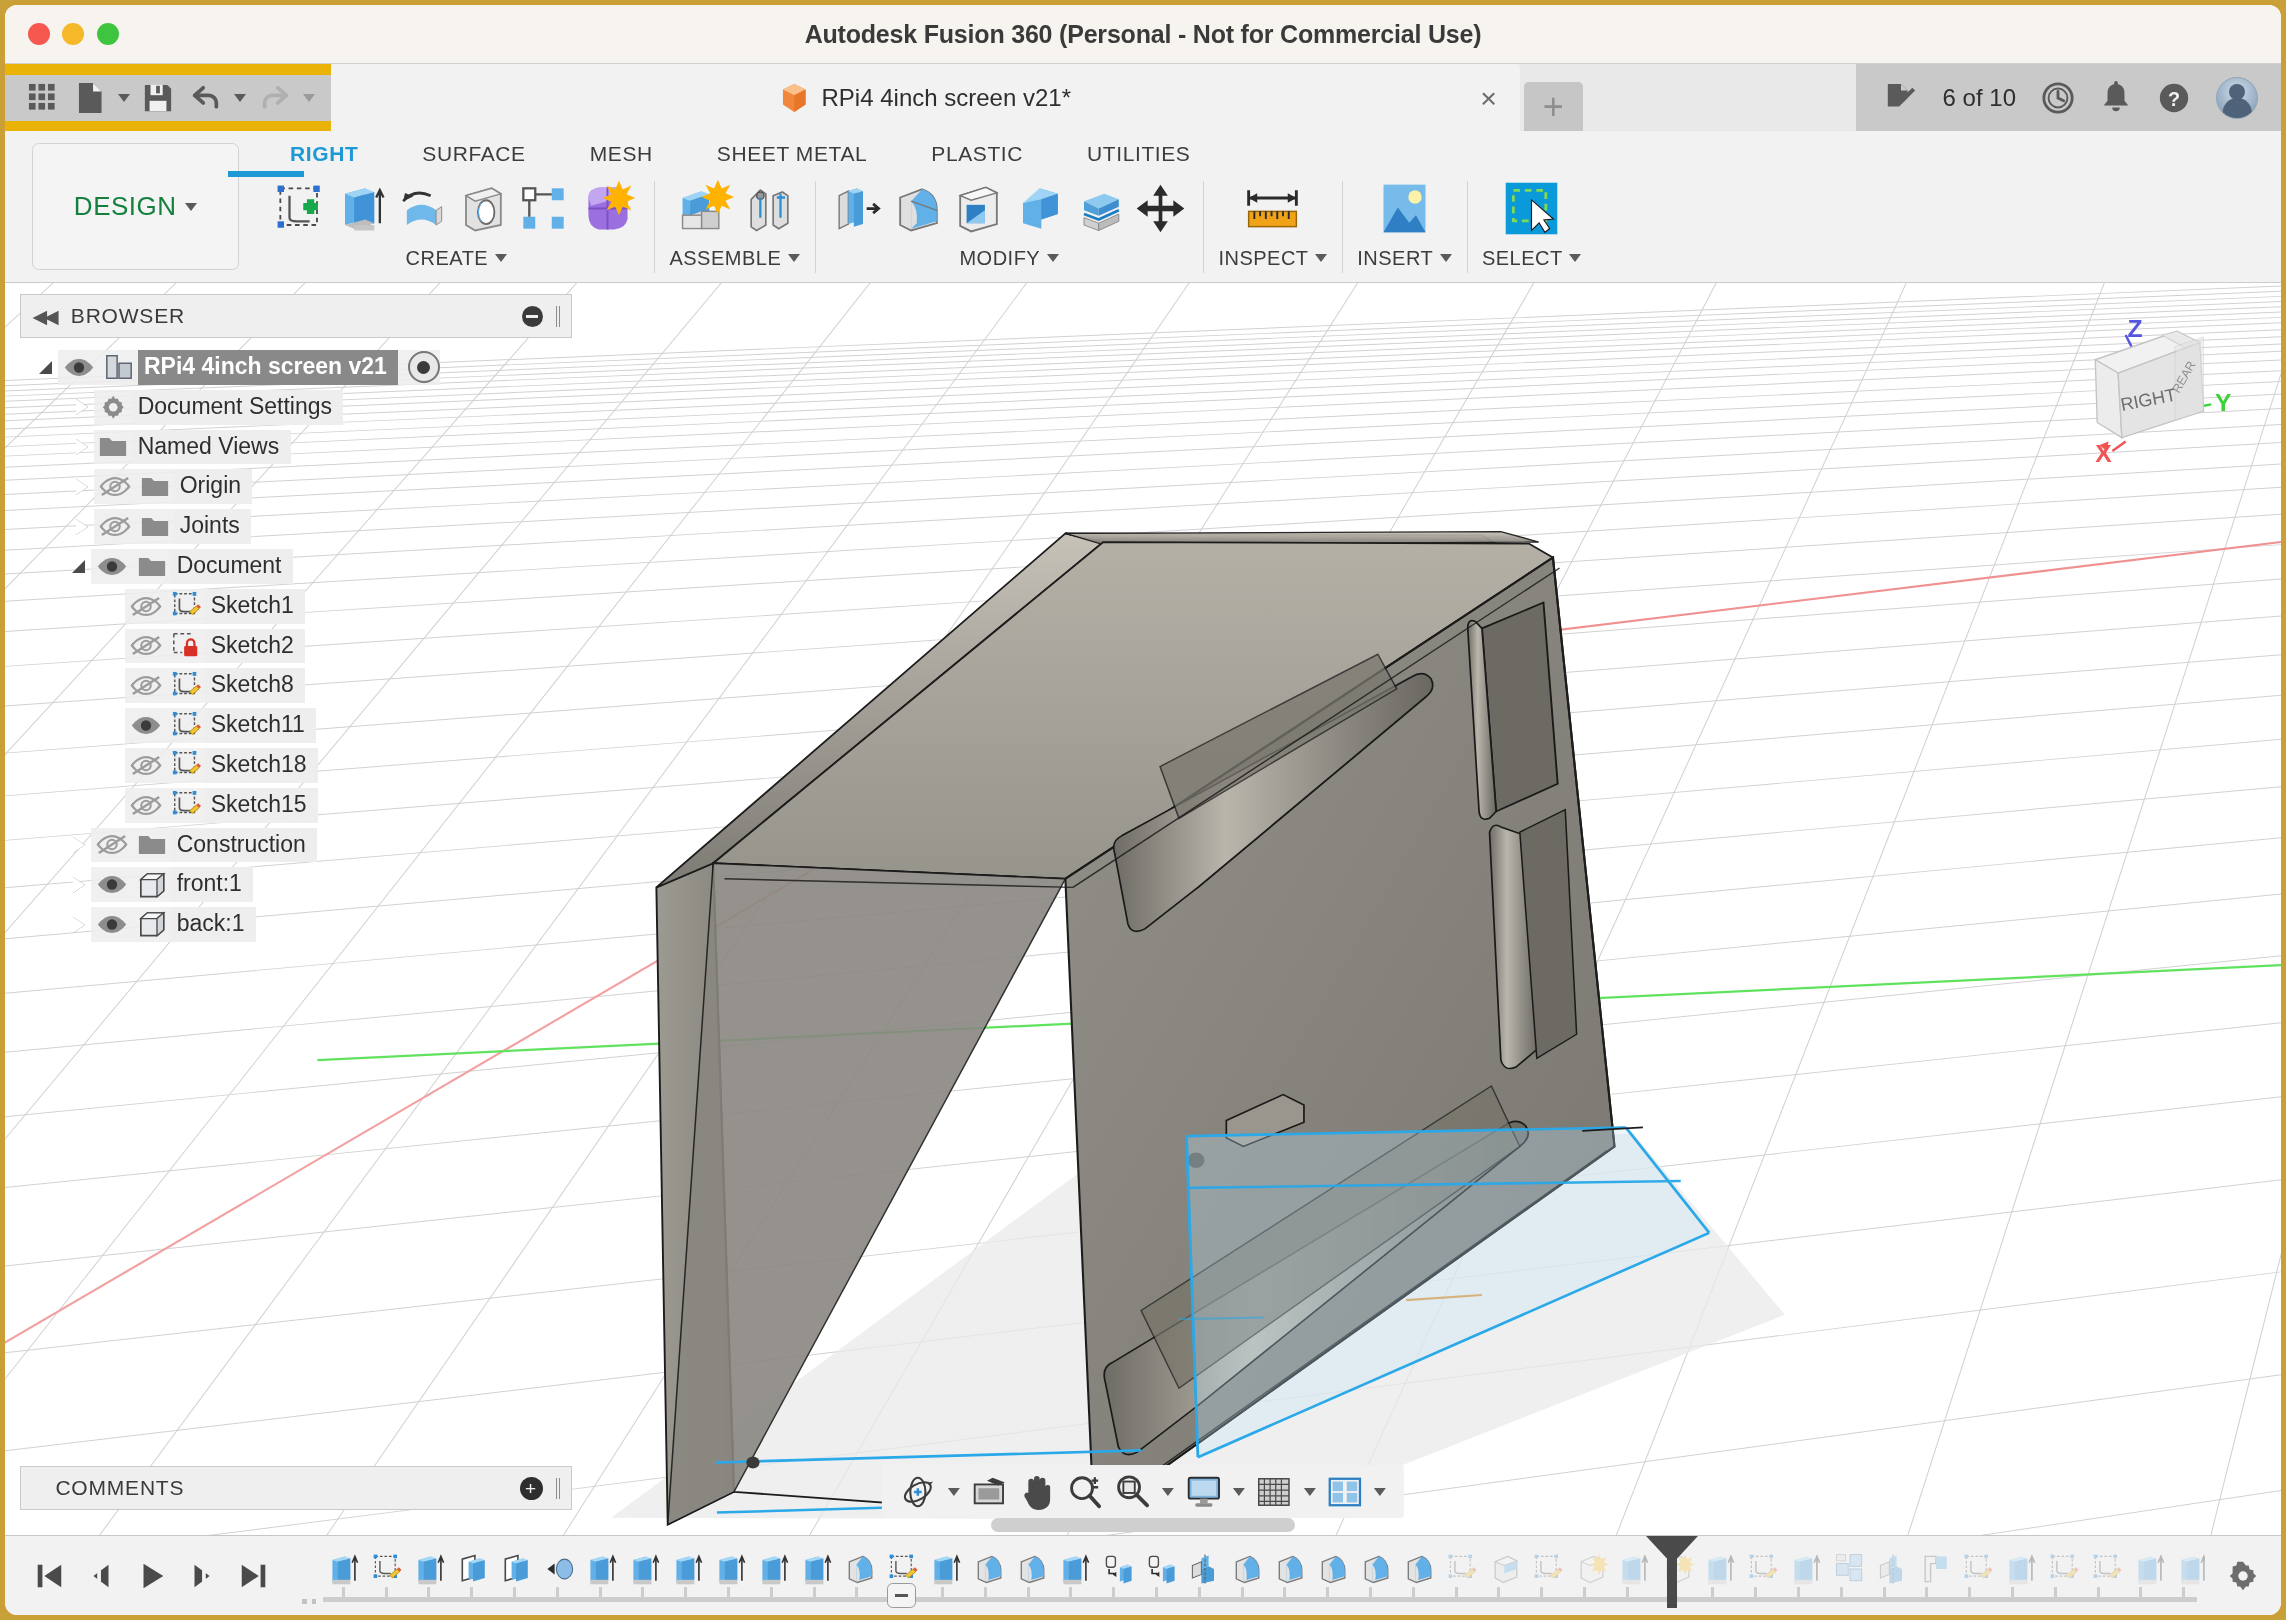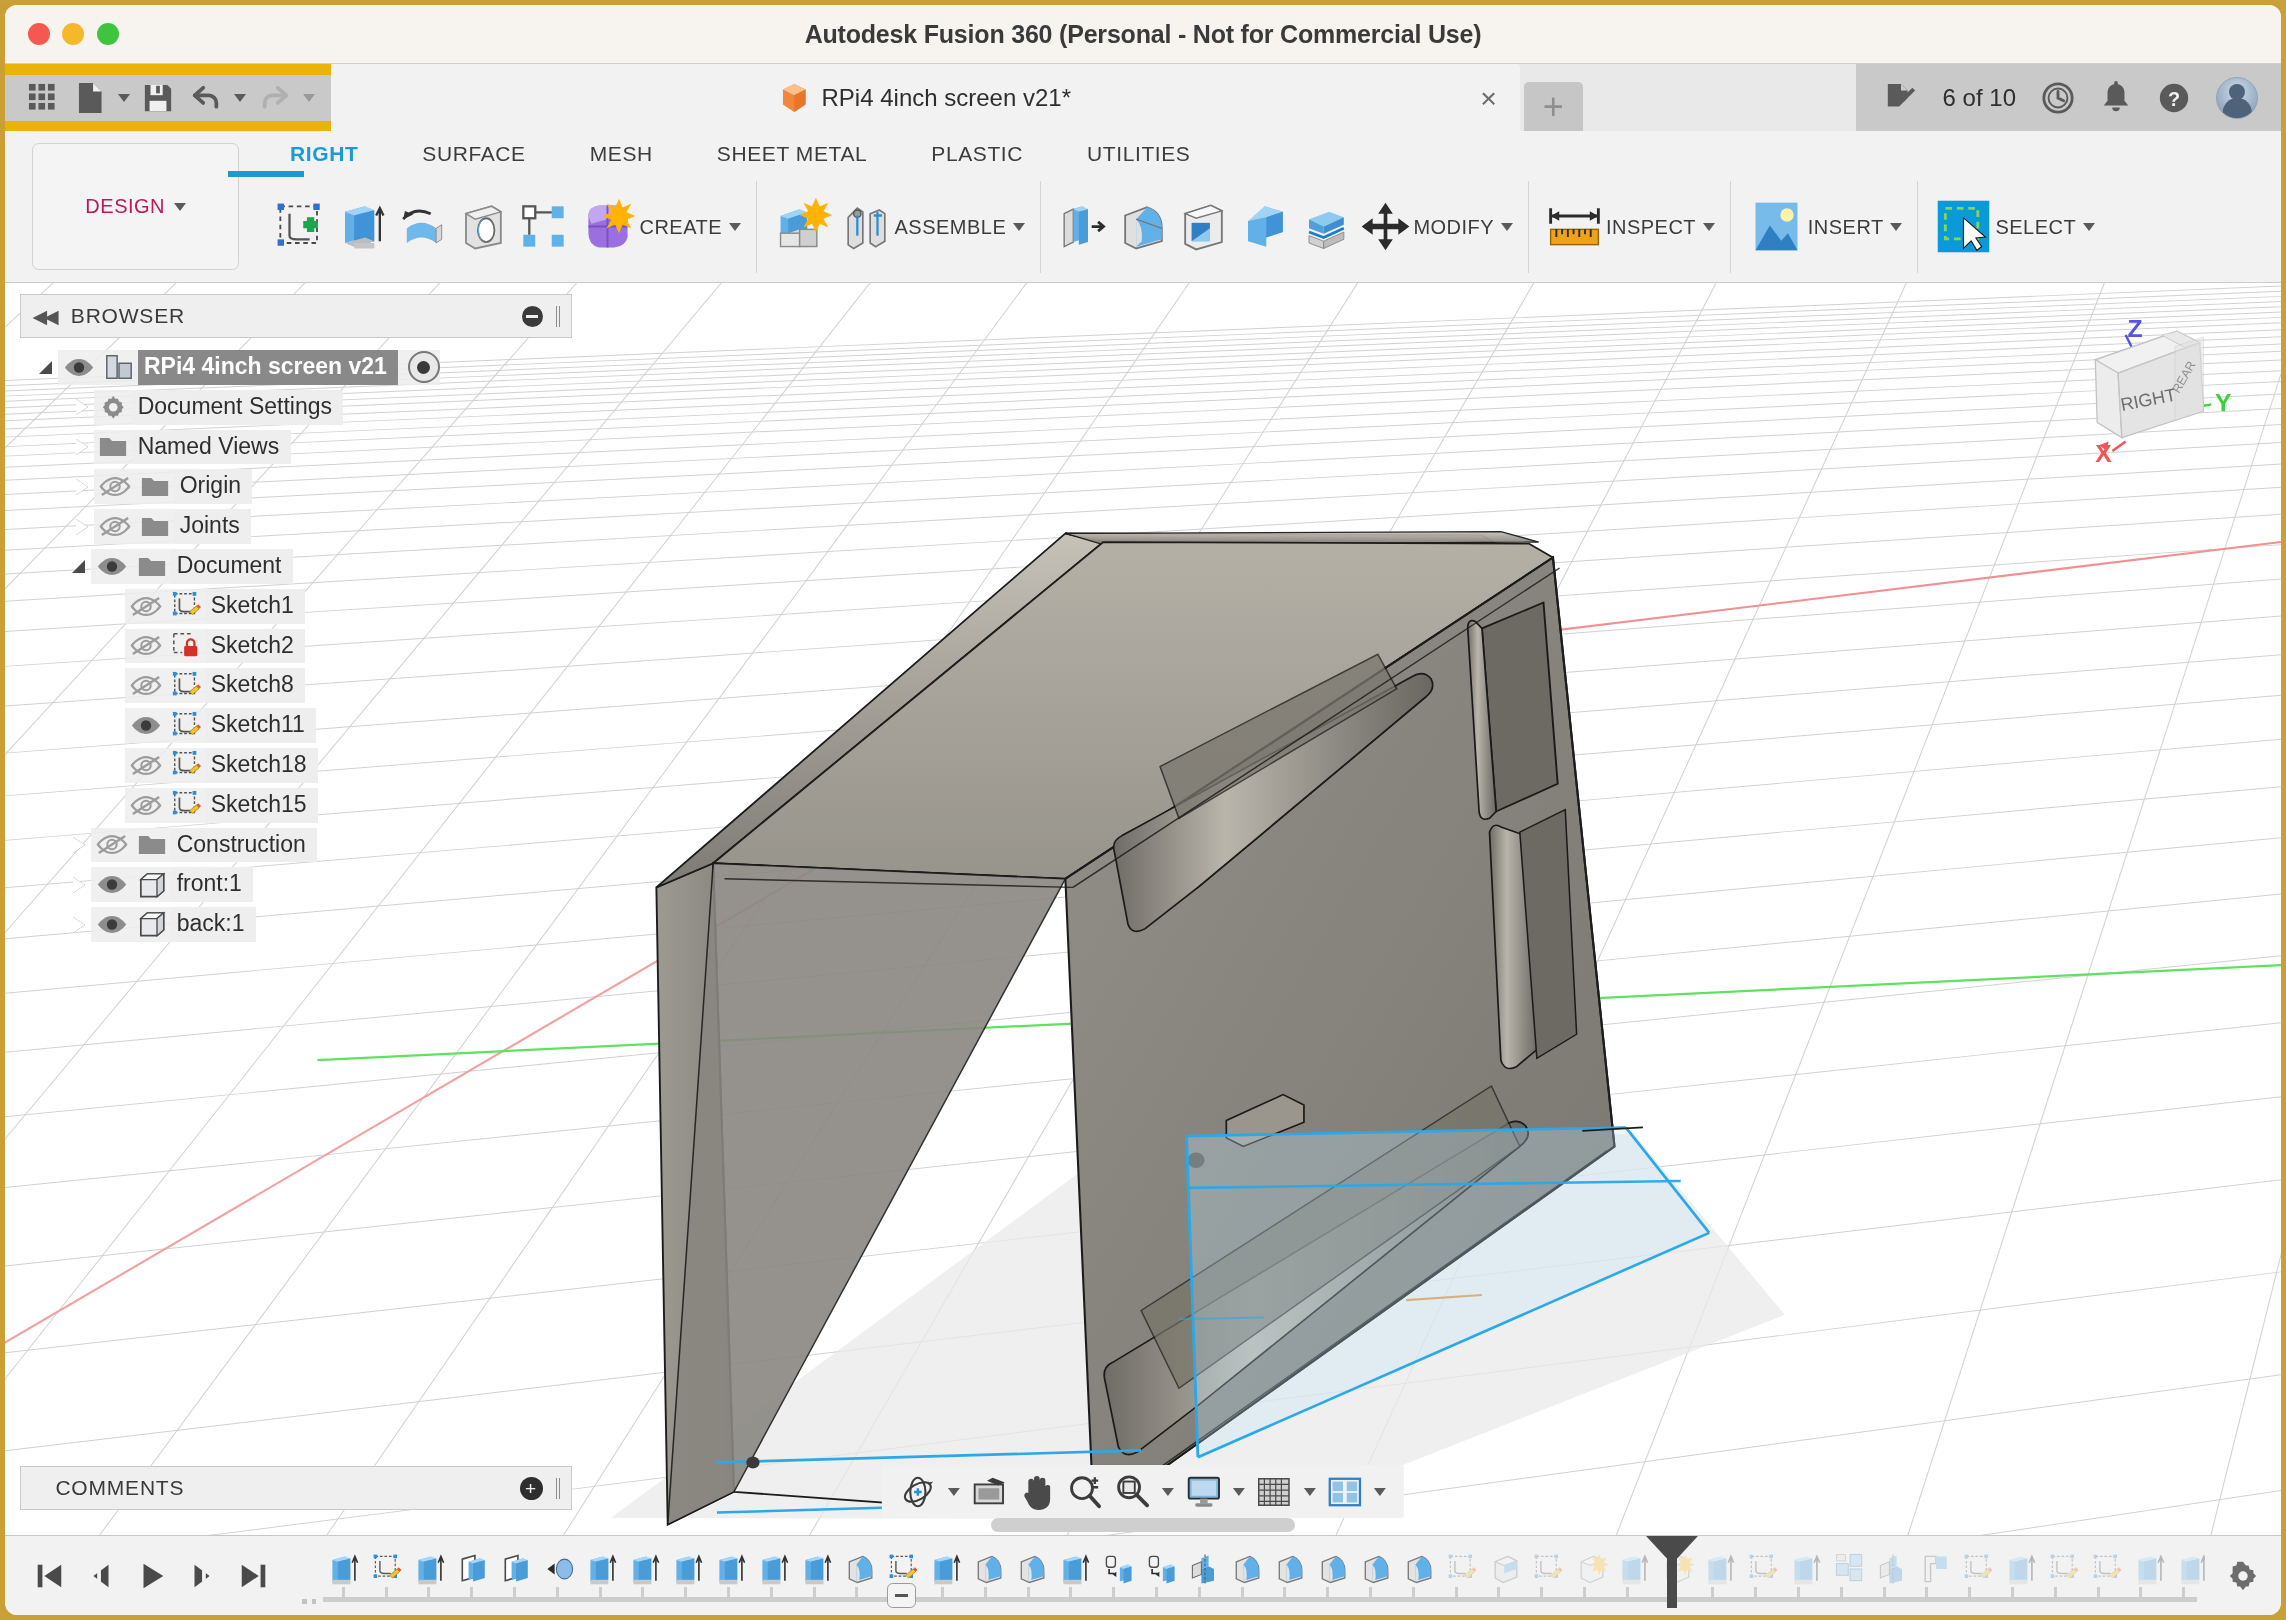--- a/index.html
+++ b/index.html
@@ -128,33 +128,33 @@
     display: flex; align-items: stretch;
     position: relative;
   }
   .wsbox {
     width: 207px; margin: 12.4px 0 12.4px 27px;
     border: 1px solid #d2d2d2; border-radius: 6.7px;
     background: #f4f4f4;
     display: flex; align-items: center; justify-content: center; gap: 8.6px;
     cursor: pointer;
   }
-  .wsbox .lbl { font-size: 20px; color: #be185d; letter-spacing: 0.5px; }
+  .wsbox .lbl { font-size: 26px; color: #15803d; letter-spacing: 0.5px; }
 
   .ribbon-main { flex: 1; display: flex; flex-direction: column; padding-left: 19px; }
   .ribtabs { display: flex; align-items: center; height: 40px; padding-top: 5.7px; }
   .ribtab {
     font-size: 21px; color: #3c3c3c; letter-spacing: 0.6px;
     padding: 0 32px; cursor: pointer; white-space: nowrap;
   }
   .ribtab.active { color: #1d9ad6; font-weight: bold; }
 
   .panels { flex: 1; display: flex; align-items: stretch; }
   .panel {
-    display: flex; flex-direction: row; align-items: center;
+    display: flex; flex-direction: column; align-items: center;
     justify-content: flex-start; padding: 0 15px;
     position: relative;
   }
   .panel + .panel::before {
     content: ''; position: absolute; left: 0; top: 9.5px; bottom: 9.5px;
     width: 1px; background: #d4d4d4;
   }
   .panel-icons { display: flex; align-items: center; gap: 5.7px; height: 74px; }
   .panel-label {
     font-size: 20px; color: #3c3c3c; letter-spacing: 0.5px;

